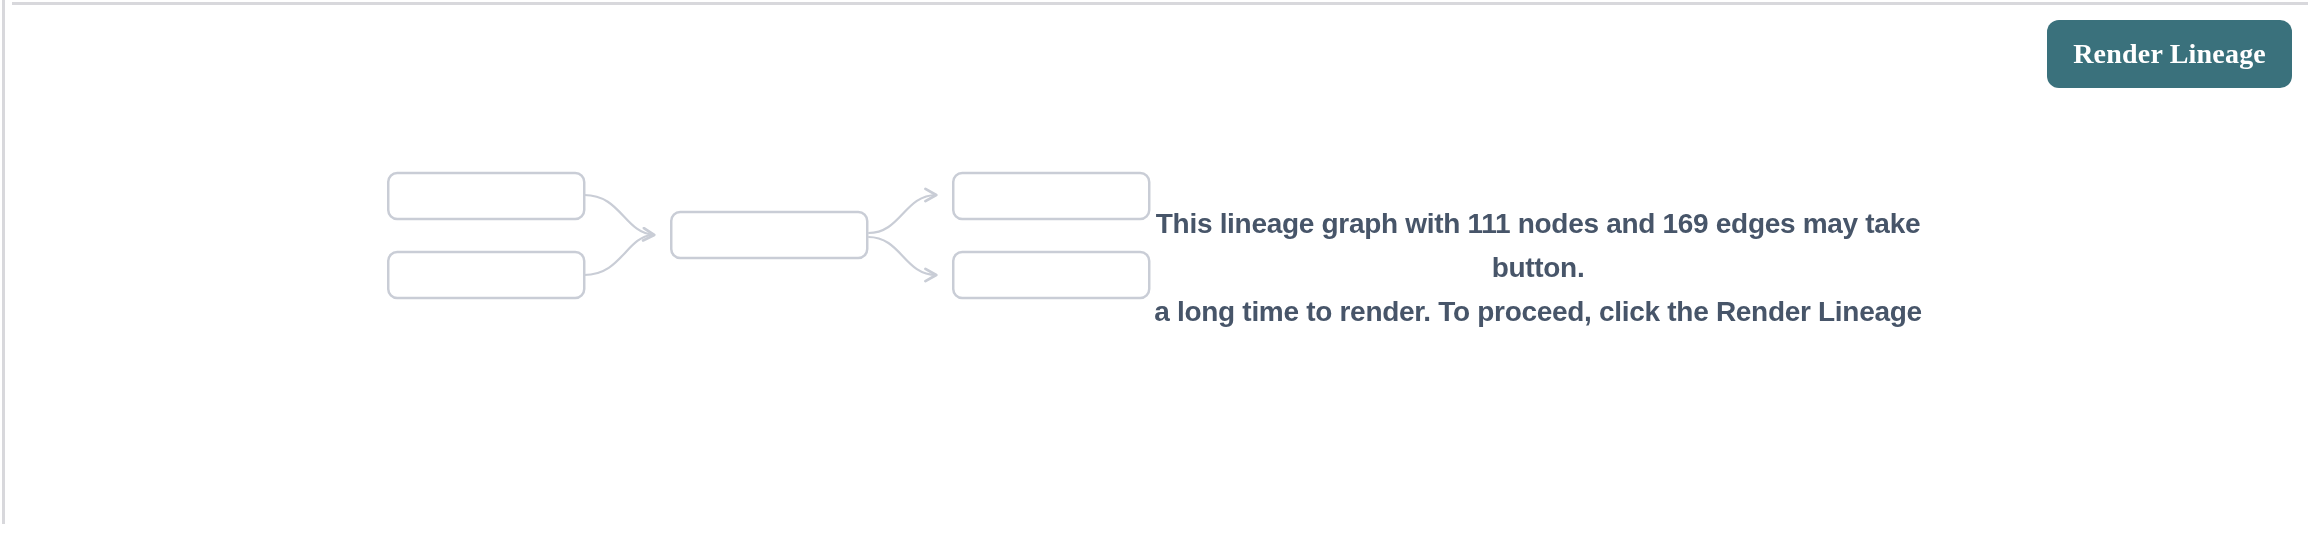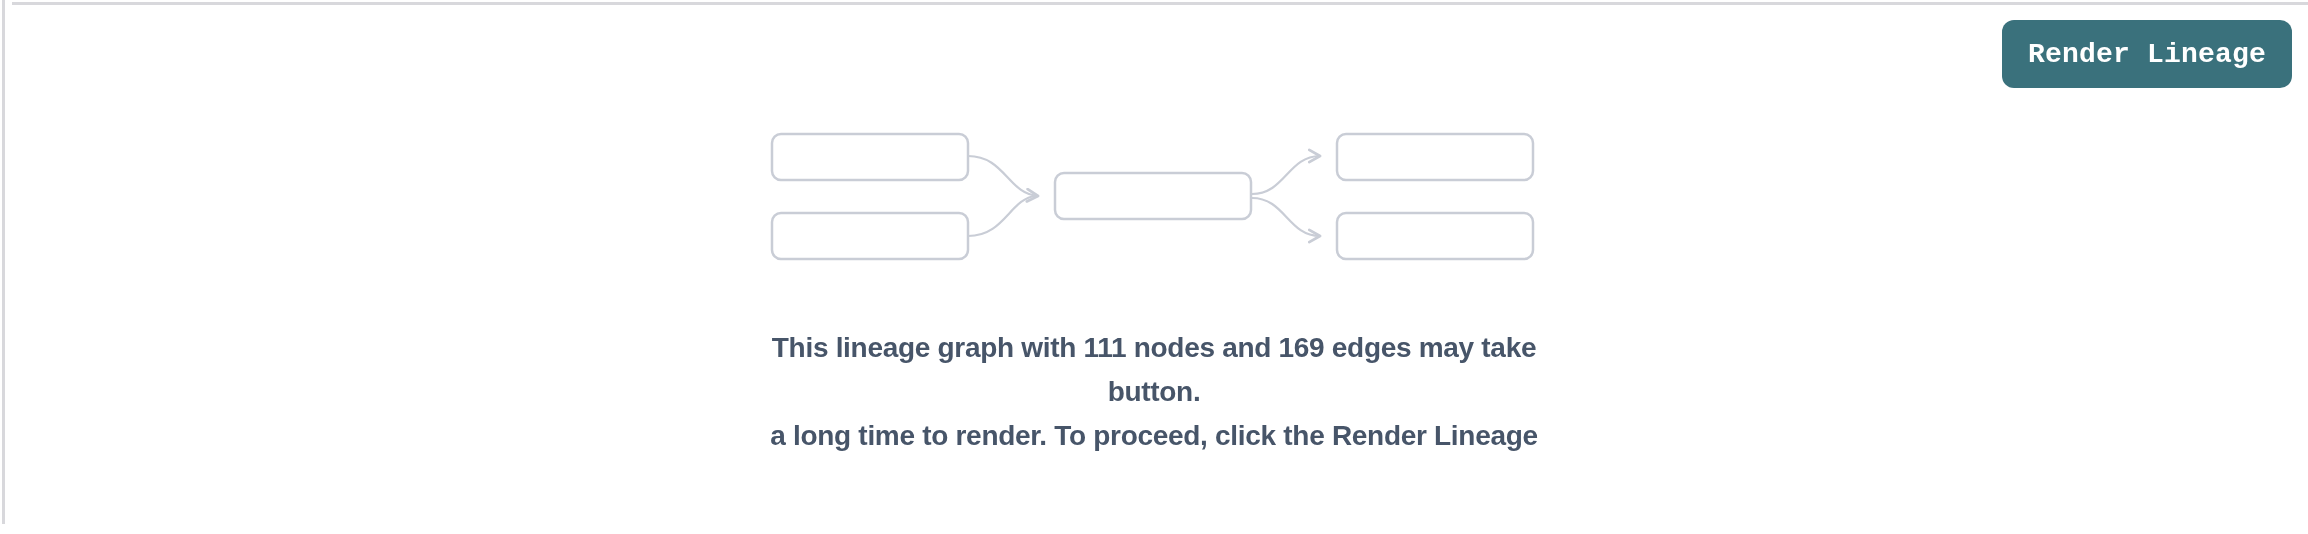--- a/index.html
+++ b/index.html
@@ -25,29 +25,29 @@
   .border-left{
     position:absolute; top:0; left:2px; width:3px; height:524px;
     background:var(--panel-border);
   }
   .render-btn{
     position:absolute; top:20px; right:16px;
     height:68px; padding:0 26px;
     background:var(--accent-teal);
     color:var(--button-text);
     border:none; border-radius:12px;
-    font-family:Liberation Mono, monospace;
+    font-family:Liberation Serif, serif;
     font-size:28px; font-weight:700;
     letter-spacing:0.2px;
     cursor:pointer;
   }
   .empty-state{
-    position:absolute; top:132px; left:50%;
+    position:absolute; top:138px; left:50%;
     transform:translateX(-50%);
-    display:flex; flex-direction:column; align-items:center;
+    display:flex; flex-direction:row; align-items:center;
   }
   .graph-illustration{display:block;}
   .graph-illustration rect{
     fill:var(--illustration-fill);
     stroke:var(--illustration-stroke);
     stroke-width:2.5;
   }
   .graph-illustration path.edge{
     fill:none;
     stroke:var(--illustration-stroke);

